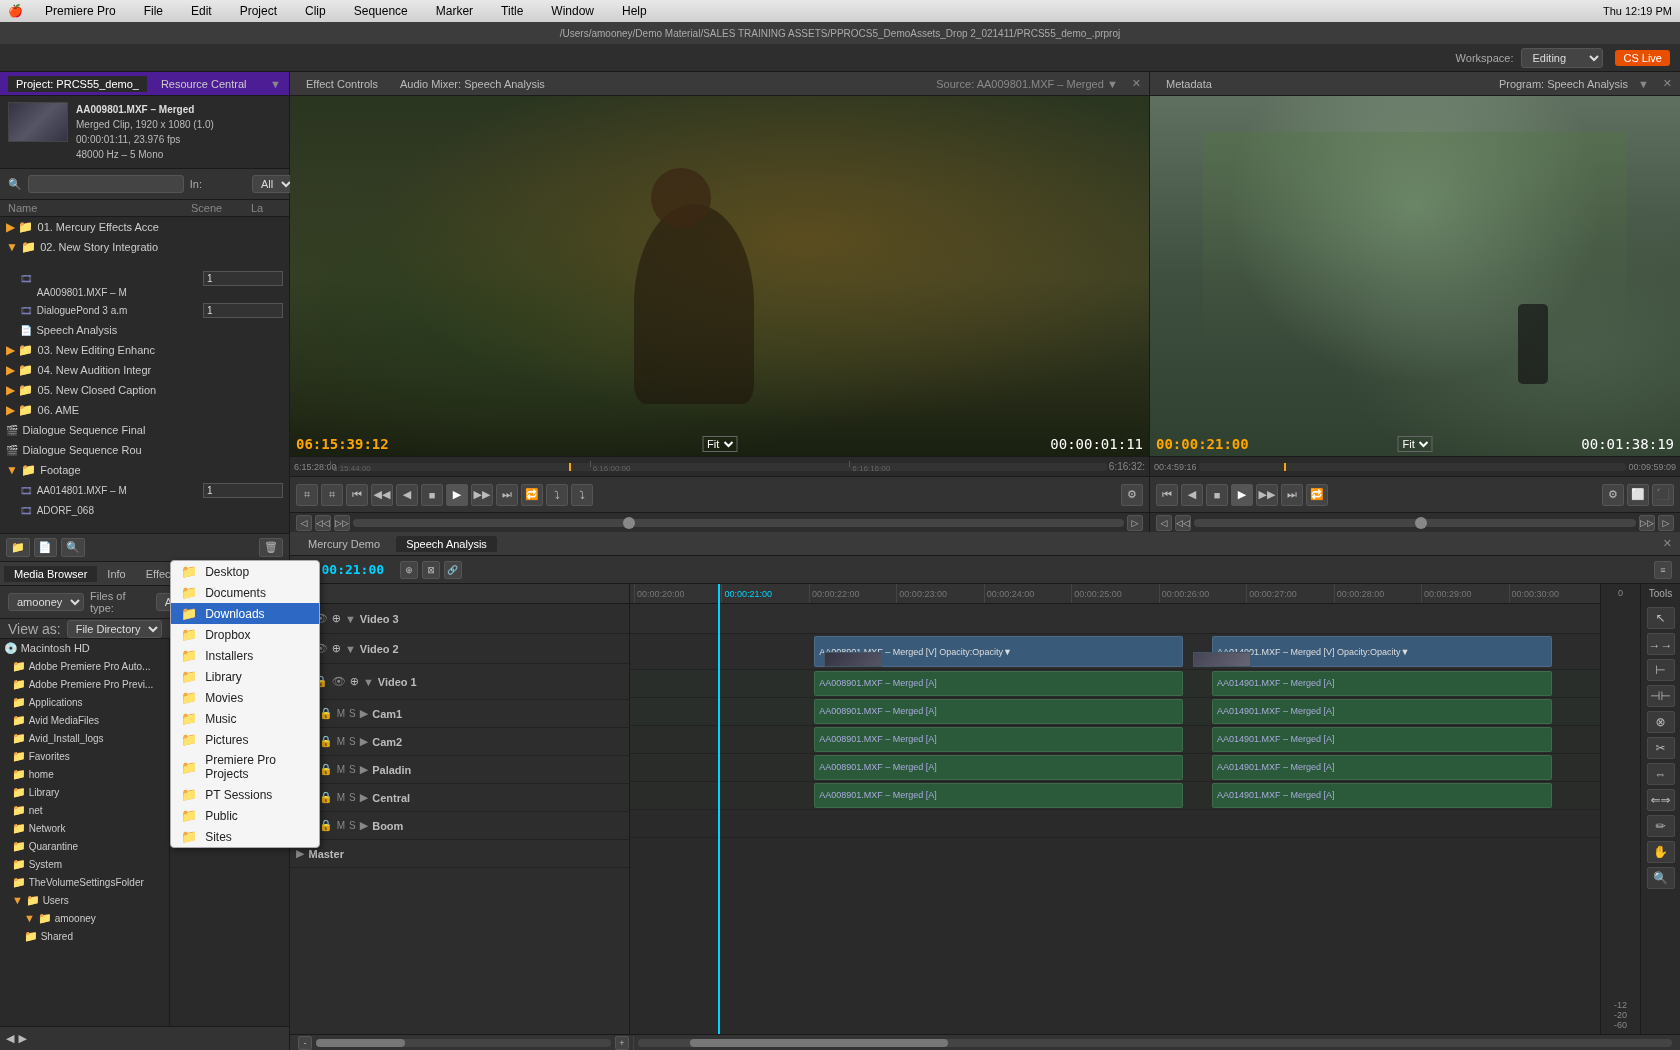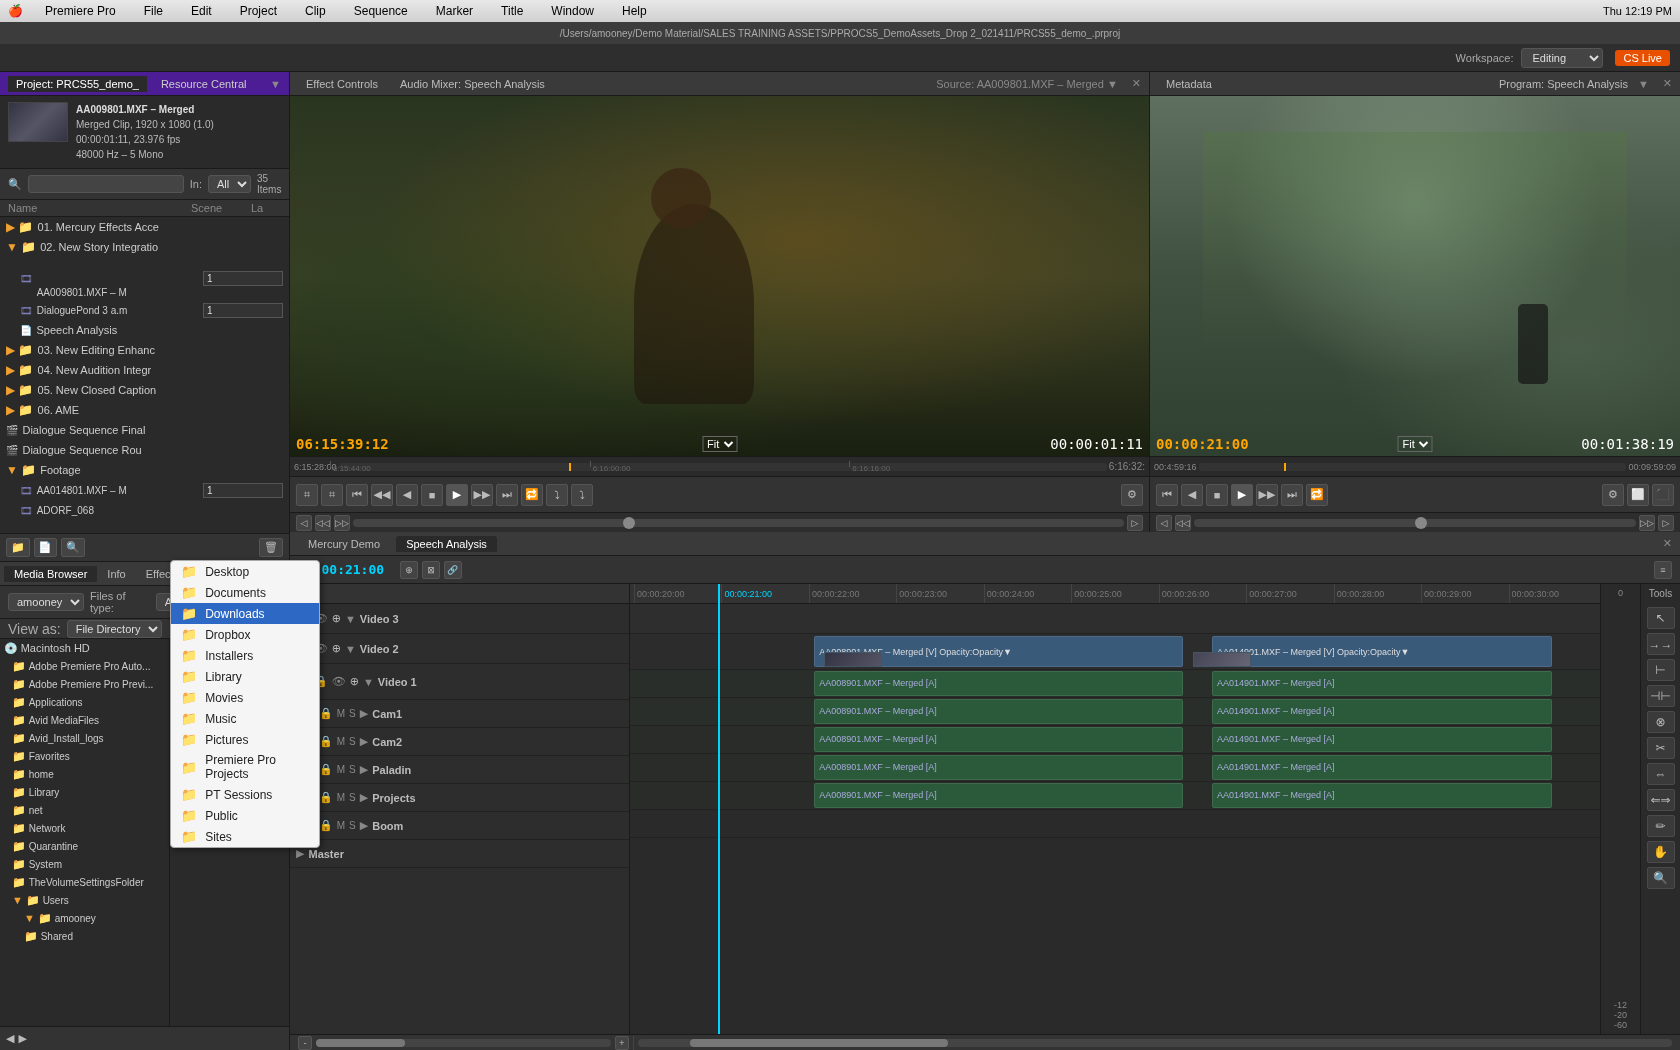--- a/index.html
+++ b/index.html
@@ -148,20 +148,21 @@
       font-size: 11px;
       border-radius: 3px;
     }
     .project-search-row select {
       background: #444;
       border: 1px solid #555;
       color: #ddd;
       font-size: 11px;
       padding: 1px 4px;
       border-radius: 3px;
+      margin-left: 44px;
     }
     .items-count { color: #aaa; font-size: 10px; margin-left: auto; }
 
     .project-cols {
       display: flex;
       padding: 2px 8px;
       color: #888;
       font-size: 11px;
       border-bottom: 1px solid #1a1a1a;
       background: #333;
@@ -993,21 +994,21 @@
               </div>
             </div>
 
             <div class="track-row audio-track-h">
               <div class="track-label-cell">
                 <span style="background:#555; color:#fff; padding:1px 4px; font-size:9px; border-radius:2px; cursor:pointer;">A4</span>
                 <span style="color:#666; cursor:pointer;">🔒</span>
                 <span style="color:#888; cursor:pointer; font-size:10px;">M</span>
                 <span style="color:#888; cursor:pointer; font-size:10px;">S</span>
                 <span style="cursor:pointer; color:#888;">▶</span>
-                <span class="track-name">Projects</span>
+                <span class="track-name">Central</span>
               </div>
             </div>
 
             <div class="track-row audio-track-h">
               <div class="track-label-cell">
                 <span style="background:#555; color:#fff; padding:1px 4px; font-size:9px; border-radius:2px; cursor:pointer;">A5</span>
                 <span style="color:#666; cursor:pointer;">🔒</span>
                 <span style="color:#888; cursor:pointer; font-size:10px;">M</span>
                 <span style="color:#888; cursor:pointer; font-size:10px;">S</span>
                 <span style="cursor:pointer; color:#888;">▶</span>

